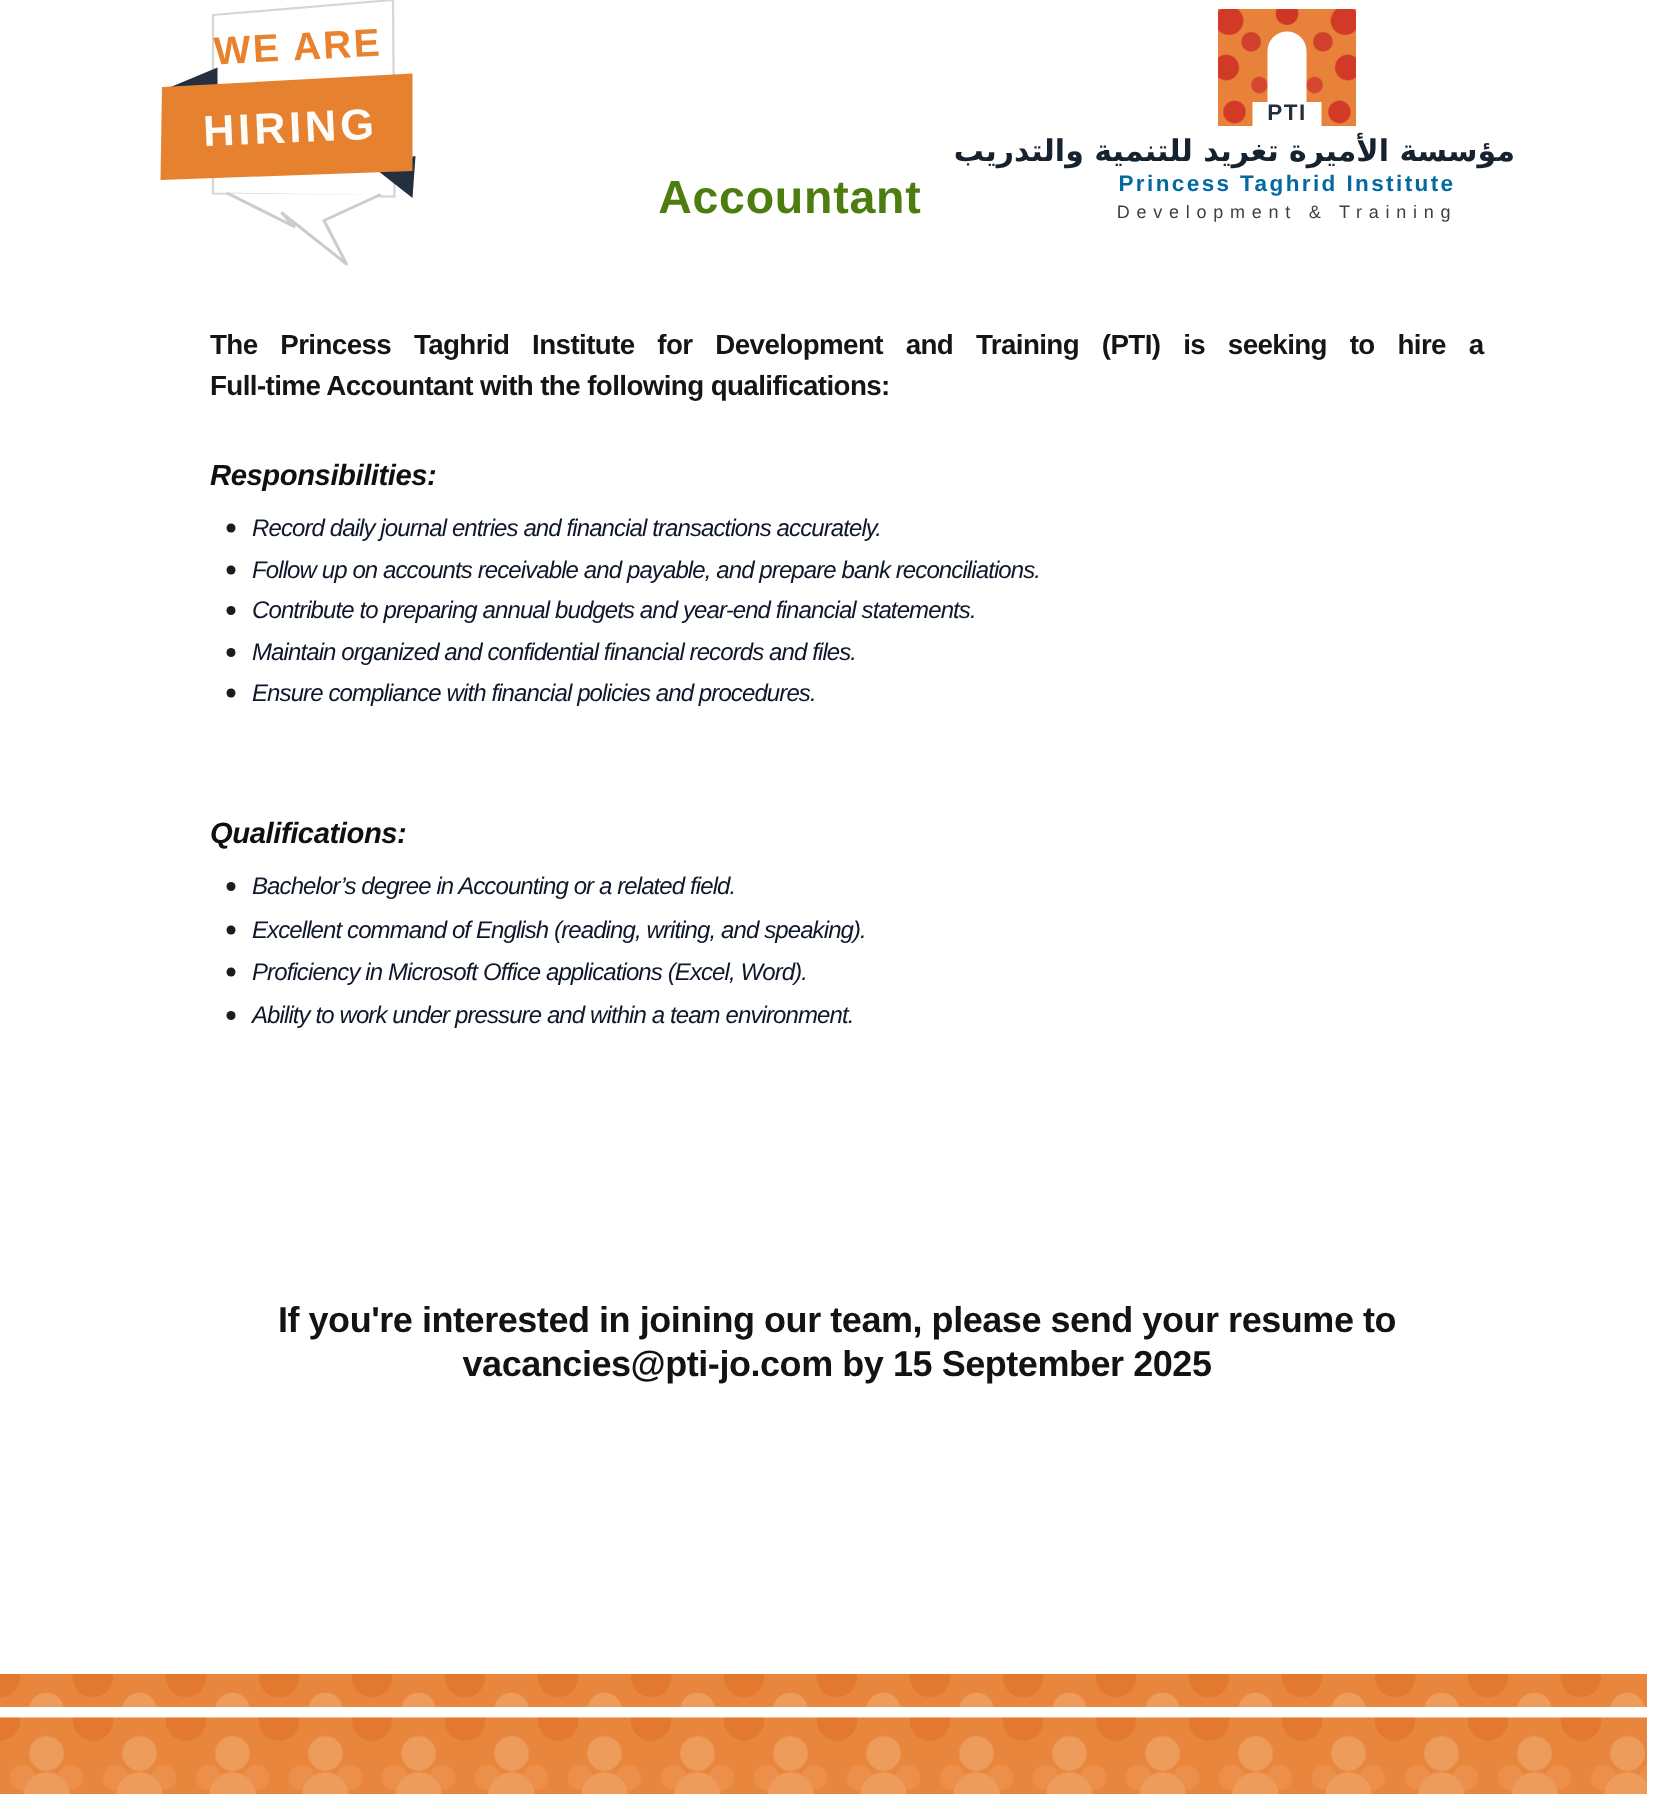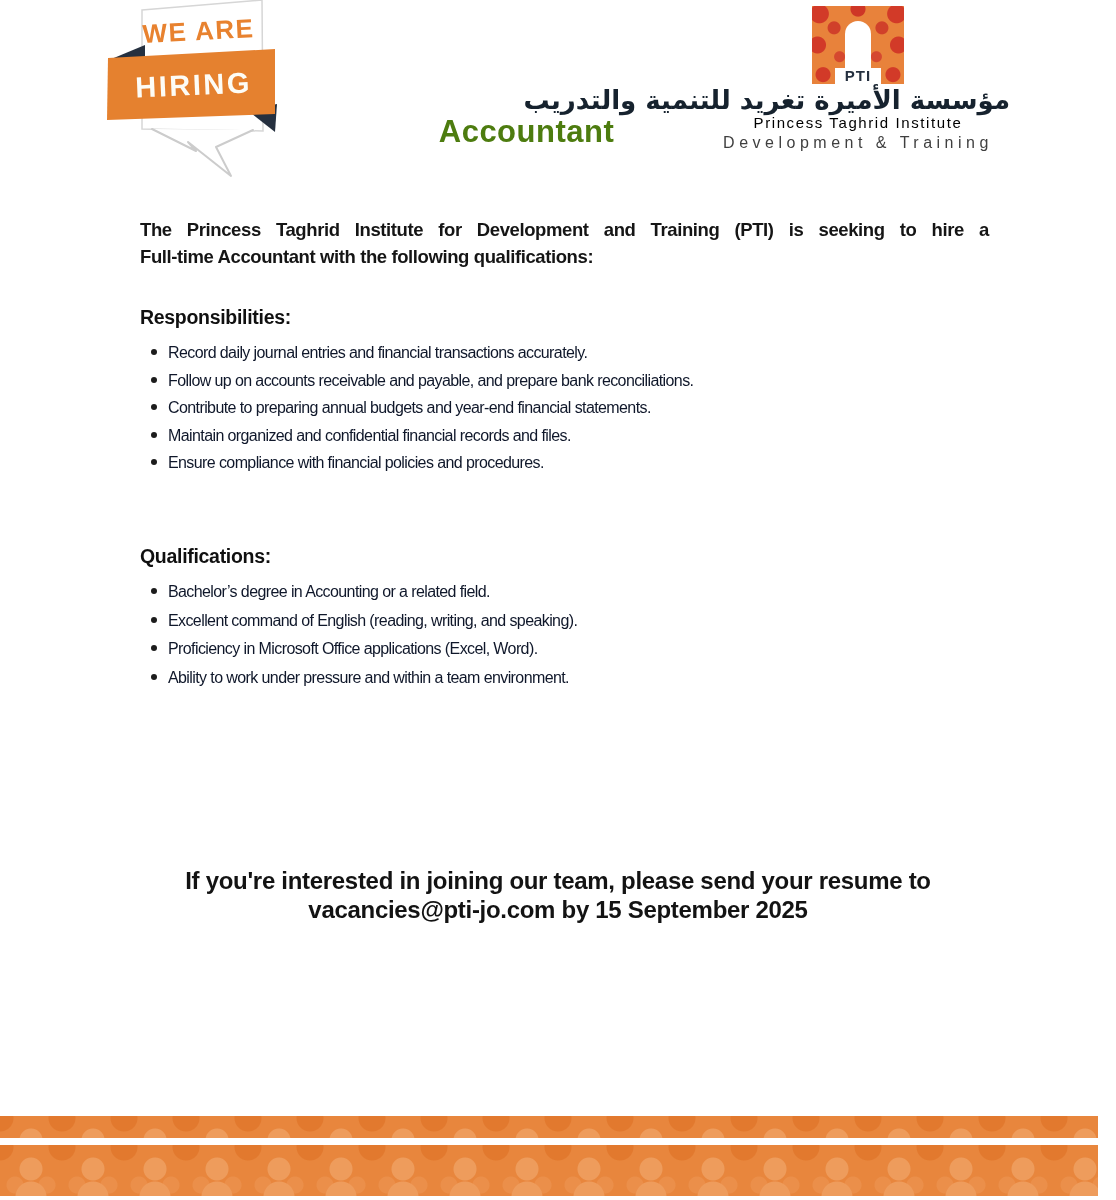--- a/index.html
+++ b/index.html
@@ -34,35 +34,35 @@
   .logo-pti-band{
     position:absolute;left:50%;bottom:0;transform:translateX(-50%);
     width:46px;height:16px;background:#ffffff;
   }
   .logo-pti{
     position:absolute;left:50%;bottom:0;transform:translateX(-50%);
     font-weight:bold;font-size:15px;line-height:16px;color:#25303F;letter-spacing:1px;
   }
   .logo-ar{
     margin-top:4px;direction:rtl;
-    font-family:"DejaVu Sans",sans-serif;font-weight:bold;font-size:26px;line-height:24px;color:#16222E;
+    font-family:"DejaVu Sans",sans-serif;font-weight:bold;font-size:20px;line-height:24px;color:#16222E;
     white-space:nowrap;
   }
-  .logo-en{font-weight:normal;font-size:15px;letter-spacing:1.6px;color:#000000;margin-top:2px;white-space:nowrap;}
-  .logo-tag{font-size:16px;letter-spacing:4.5px;color:#3f3f3f;margin-top:3px;white-space:nowrap;text-align:center;}
+  .logo-en{font-weight:bold;font-size:15px;letter-spacing:1.6px;color:#0369a1;margin-top:2px;white-space:nowrap;}
+  .logo-tag{font-size:12px;letter-spacing:4.5px;color:#3f3f3f;margin-top:3px;white-space:nowrap;text-align:center;}
   
   .job-title{
     position:absolute;left:340px;top:114px;width:373px;text-align:center;
     font-weight:bold;font-size:31px;color:#4d7c0f;letter-spacing:0.5px;
   }
   
   .intro{position:absolute;left:140px;top:216px;width:849px;font-weight:bold;font-size:18.5px;line-height:27px;letter-spacing:-0.4px;color:#151515;}
   .intro-line1{text-align:justify;text-align-last:justify;}
   
-  .section{position:absolute;left:140px;width:870px;}
+  .section{position:absolute;left:140px;width:870px;font-style:italic;}
   .section-resp{top:306px;}
   .section-qual{top:545px;}
   .section-heading{font-weight:bold;font-size:19.5px;letter-spacing:-0.3px;color:#101010;margin:0;}
   ul.bullet-list{list-style:none;margin:10px 0 0 0;padding:0;}
   ul.bullet-list li{
     position:relative;padding-left:28px;
     font-size:16px;letter-spacing:-0.6px;color:#0f172a;
   }
   .section-resp li{line-height:27.5px;}
   .section-qual li{line-height:28.6px;}

